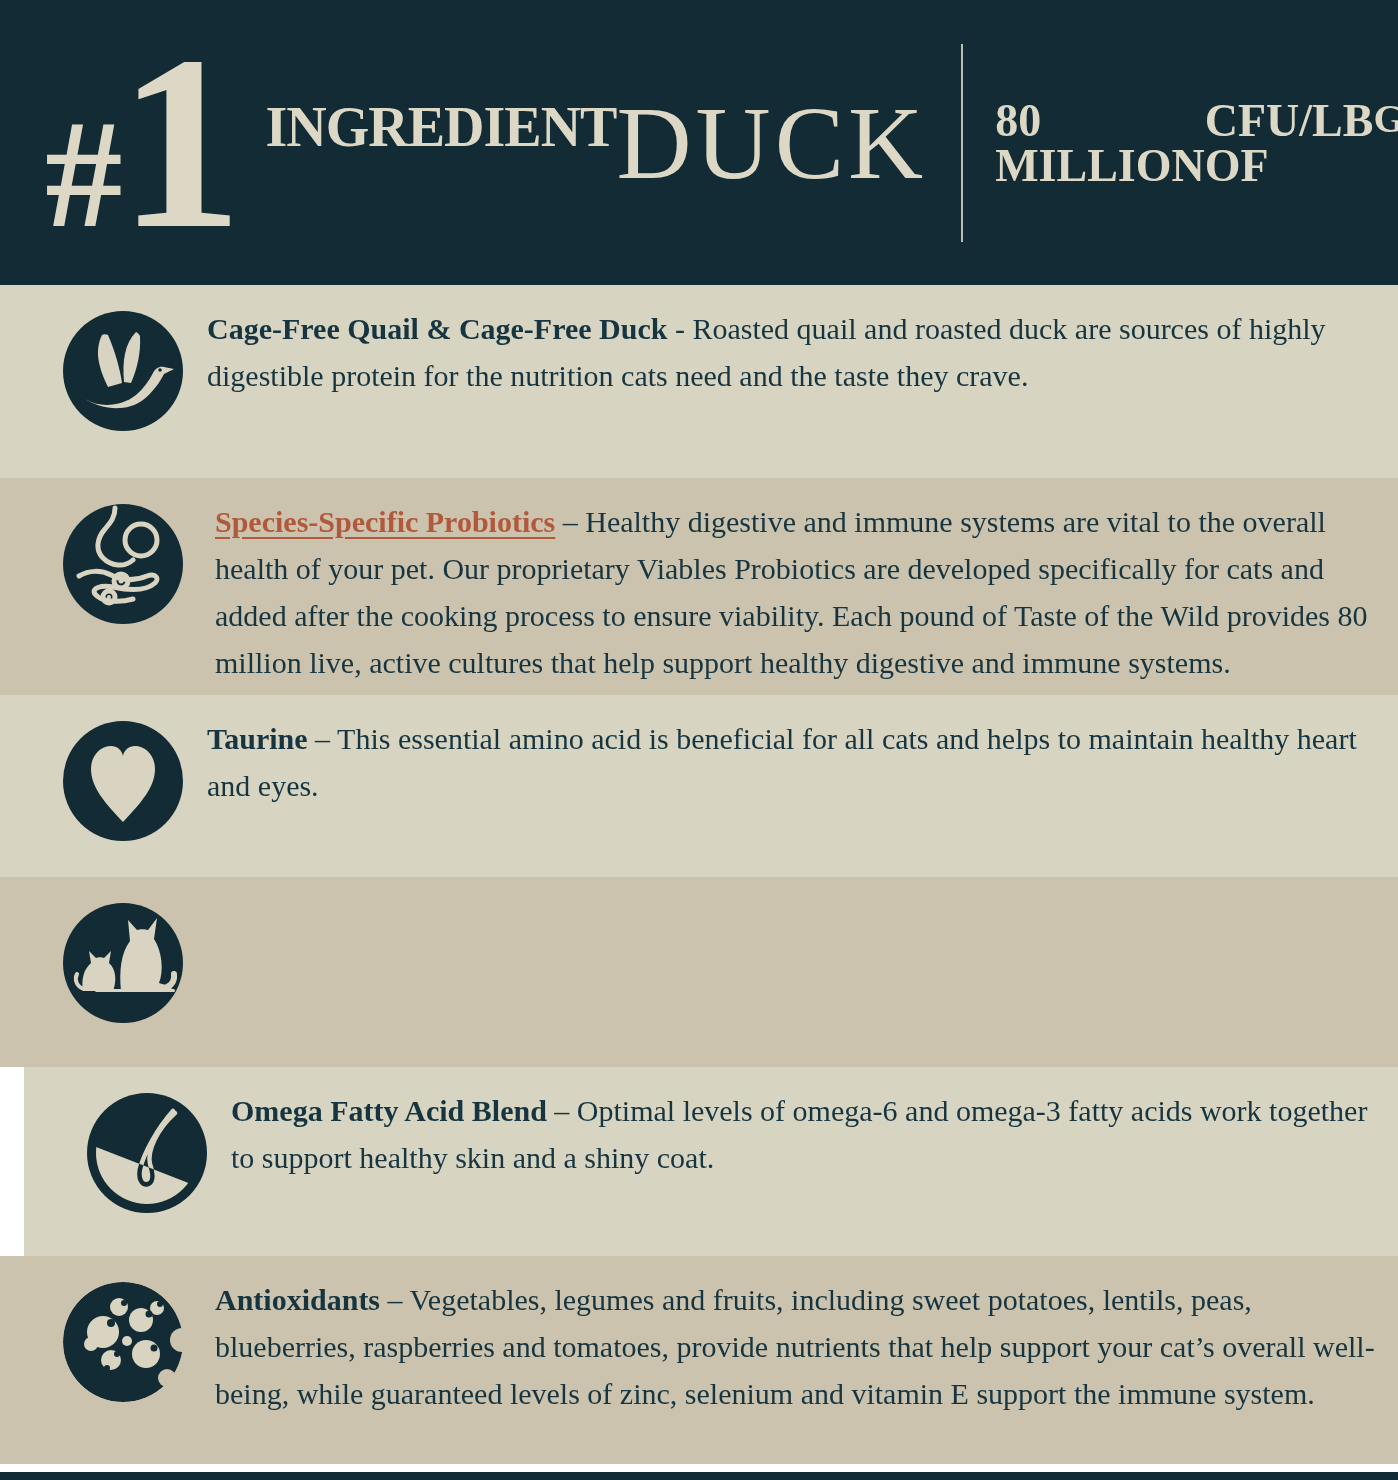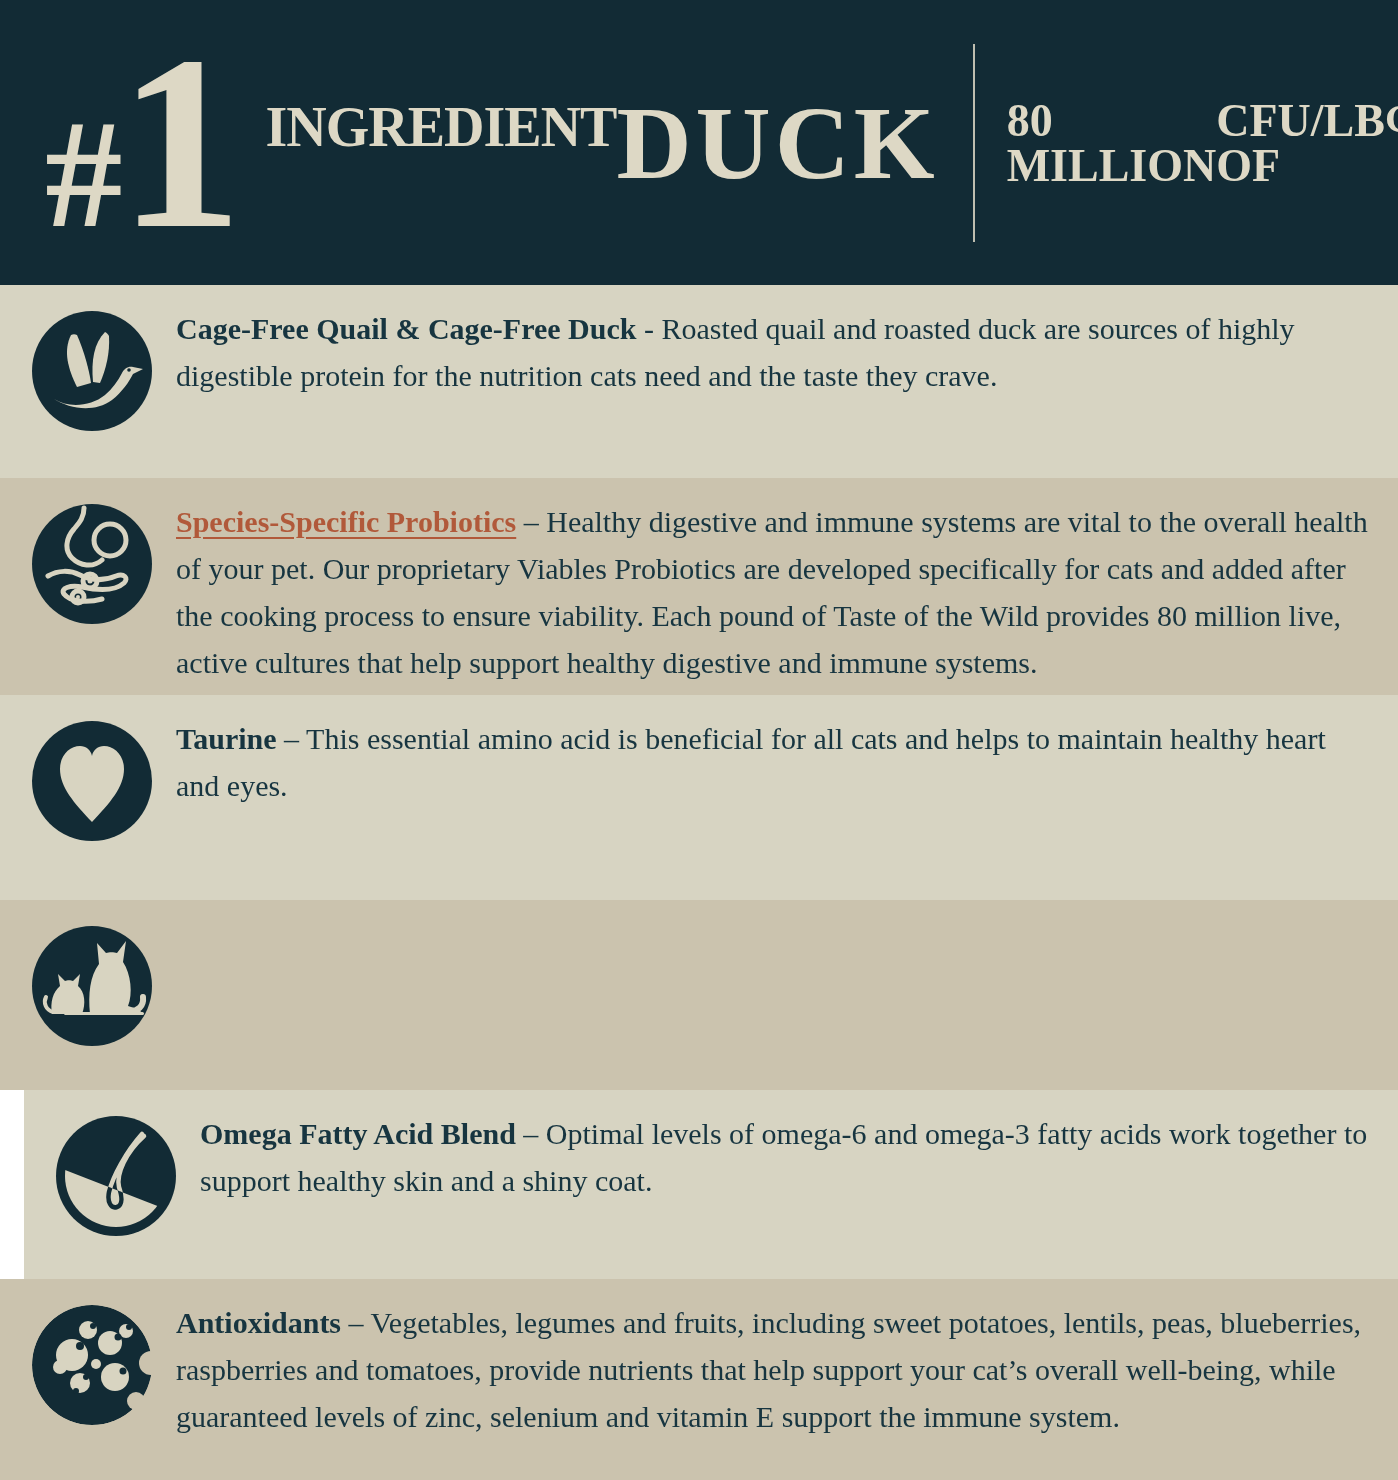--- a/index.html
+++ b/index.html
@@ -19,38 +19,38 @@
   .hero{
     height:285px;background:var(--navy);color:var(--cream);
     display:flex;align-items:center;padding-left:45px;flex-shrink:0;
   }
   .stat{display:flex;align-items:center;}
   .hash-wrap{display:flex;align-items:baseline;line-height:1;}
   .hash-prefix{font-size:155px;font-weight:700;letter-spacing:-4px;}
   .hash-number{font-size:248px;font-weight:700;}
   .stack1{margin-left:23px;display:flex;flex-direction:row;}
   .stack1 .l-sm{font-size:56px;font-weight:700;line-height:48px;letter-spacing:-1px;}
-  .stack1 .l-lg{font-size:104px;font-weight:700;line-height:80px;letter-spacing:4px;}
+  .stack1 .l-lg{font-size:104px;font-weight:400;line-height:80px;letter-spacing:4px;}
   .hero-divider{width:2px;height:198px;background:rgba(221,216,197,.85);flex-shrink:0;}
   .div1{margin-left:34px;}
   .div2{margin-left:40px;}
   .stack2{margin-left:32px;display:flex;flex-direction:row;}
   .stack2 .l-a{font-size:46px;font-weight:700;line-height:45px;letter-spacing:0;}
   .stack2 .l-b{font-size:40px;font-weight:700;line-height:41px;letter-spacing:0;}
   .stack3{margin-left:36px;display:flex;flex-direction:column;}
   .stack3 .l-zero{font-size:118px;font-weight:700;line-height:98px;letter-spacing:2px;}
   .stack3 .l-grains{font-size:92px;font-weight:700;line-height:86px;letter-spacing:1px;}
 
   
-  .row{display:flex;align-items:flex-start;flex-shrink:0;}
+  .row{display:flex;align-items:flex-start;flex-shrink:0;padding-left:31px;}
   .row-light{background:var(--row-light);}
-  .row-tan{background:var(--row-tan);}
+  .row-tan{background:var(--row-tan);gap:8px;}
   .row-1{height:193px;}
   .row-2{height:217px;}
-  .row-3{height:205px;}
+  .row-3{height:182px;}
   .row-4{height:190px;}
   .row-5{height:189px;margin-left:24px;}
   .row-6{height:208px;}
   .icon-wrap{width:124px;height:124px;margin:24px 0 0 30px;flex-shrink:0;}
   .icon-wrap svg{display:block;}
   .copy{
     margin-left:22px;padding:20px 22px 0 0;
     font-size:30px;line-height:47px;color:var(--body-text);
   }
   .copy strong{font-weight:700;}

